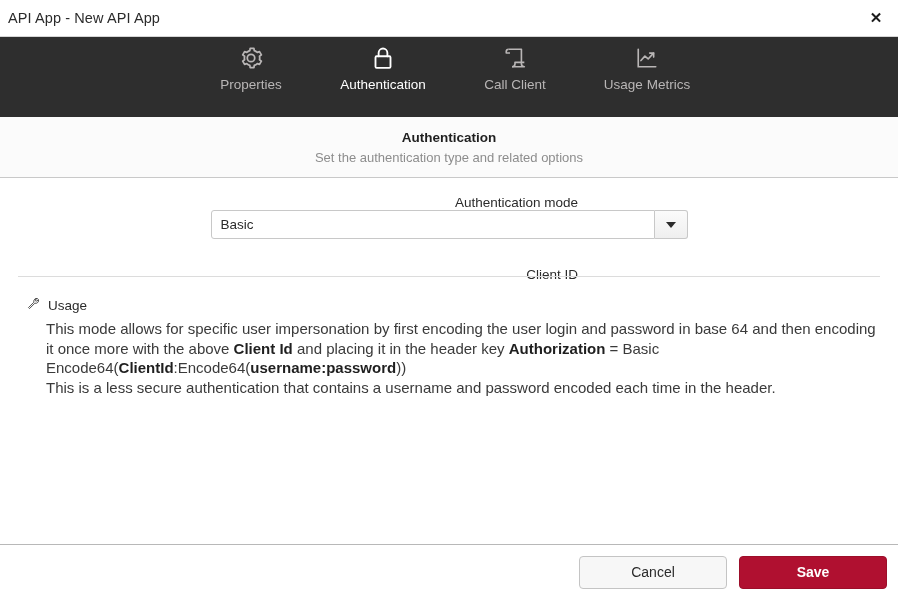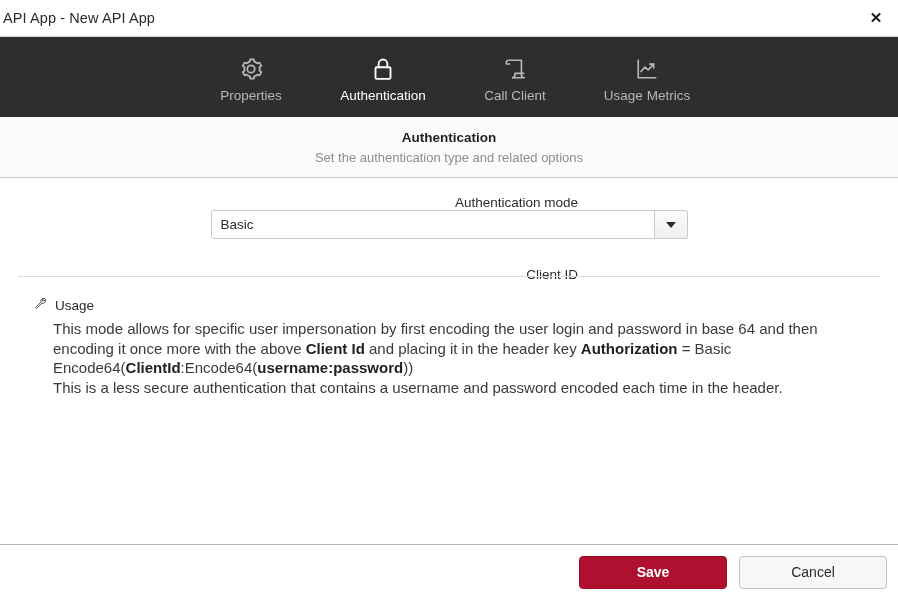--- a/index.html
+++ b/index.html
@@ -26,21 +26,21 @@
 
   
   .titlebar {
     height: 37px;
     min-height: 37px;
     background: #ffffff;
     border-bottom: 1px solid #d6d6d6;
     display: flex;
     align-items: center;
     justify-content: space-between;
-    padding: 0 0 0 3px;
+    padding: 0 0 0 8px;
     box-sizing: border-box;
   }
   .titlebar-title {
     font-size: 14.5px;
     color: #2b2b2b;
     letter-spacing: 0.1px;
   }
   .close-btn {
     width: 44px;
     height: 36px;
@@ -56,21 +56,21 @@
     border: none;
     font-family: "Liberation Sans", sans-serif;
   }
 
   
   .tabstrip {
     height: 80px;
     min-height: 80px;
     background: #2e2e2e;
     display: flex;
-    align-items: center;
+    align-items: flex-start;
     justify-content: center;
     gap: 0px;
   }
   .tab {
     display: flex;
     flex-direction: column;
     align-items: center;
     justify-content: center;
     padding: 6px 18px 4px 18px;
     cursor: pointer;
@@ -195,21 +195,21 @@
     left: 18px;
     right: 18px;
     top: 98px;
     height: 1px;
     background: #dcdcdc;
   }
 
   
   .usage {
     position: absolute;
-    left: 33px;
+    left: 26px;
     top: 118px;
     right: 20px;
   }
   .usage-head {
     display: flex;
     align-items: center;
     gap: 7px;
     margin-bottom: 4px;
   }
   .usage-title {
@@ -355,17 +355,17 @@
       <div class="usage-text">
         <span>This mode allows for specific user impersonation by first encoding the user login and password in base 64 and then encoding it once more with the above </span><b>Client Id</b><span> and placing it in the header key </span><b>Authorization</b><span> = Basic Encode64(</span><b>ClientId</b><span>:Encode64(</span><b>username:password</b><span>))</span>
         <br>
         <span>This is a less secure authentication that contains a username and password encoded each time in the header.</span>
       </div>
     </div>
 
   </div>
 
   <div class="footer">
+    <button class="btn btn-cancel">Cancel</button>
     <button class="btn btn-save">Save</button>
-    <button class="btn btn-cancel">Cancel</button>
   </div>
 
 </div>
 
 </body></html>

